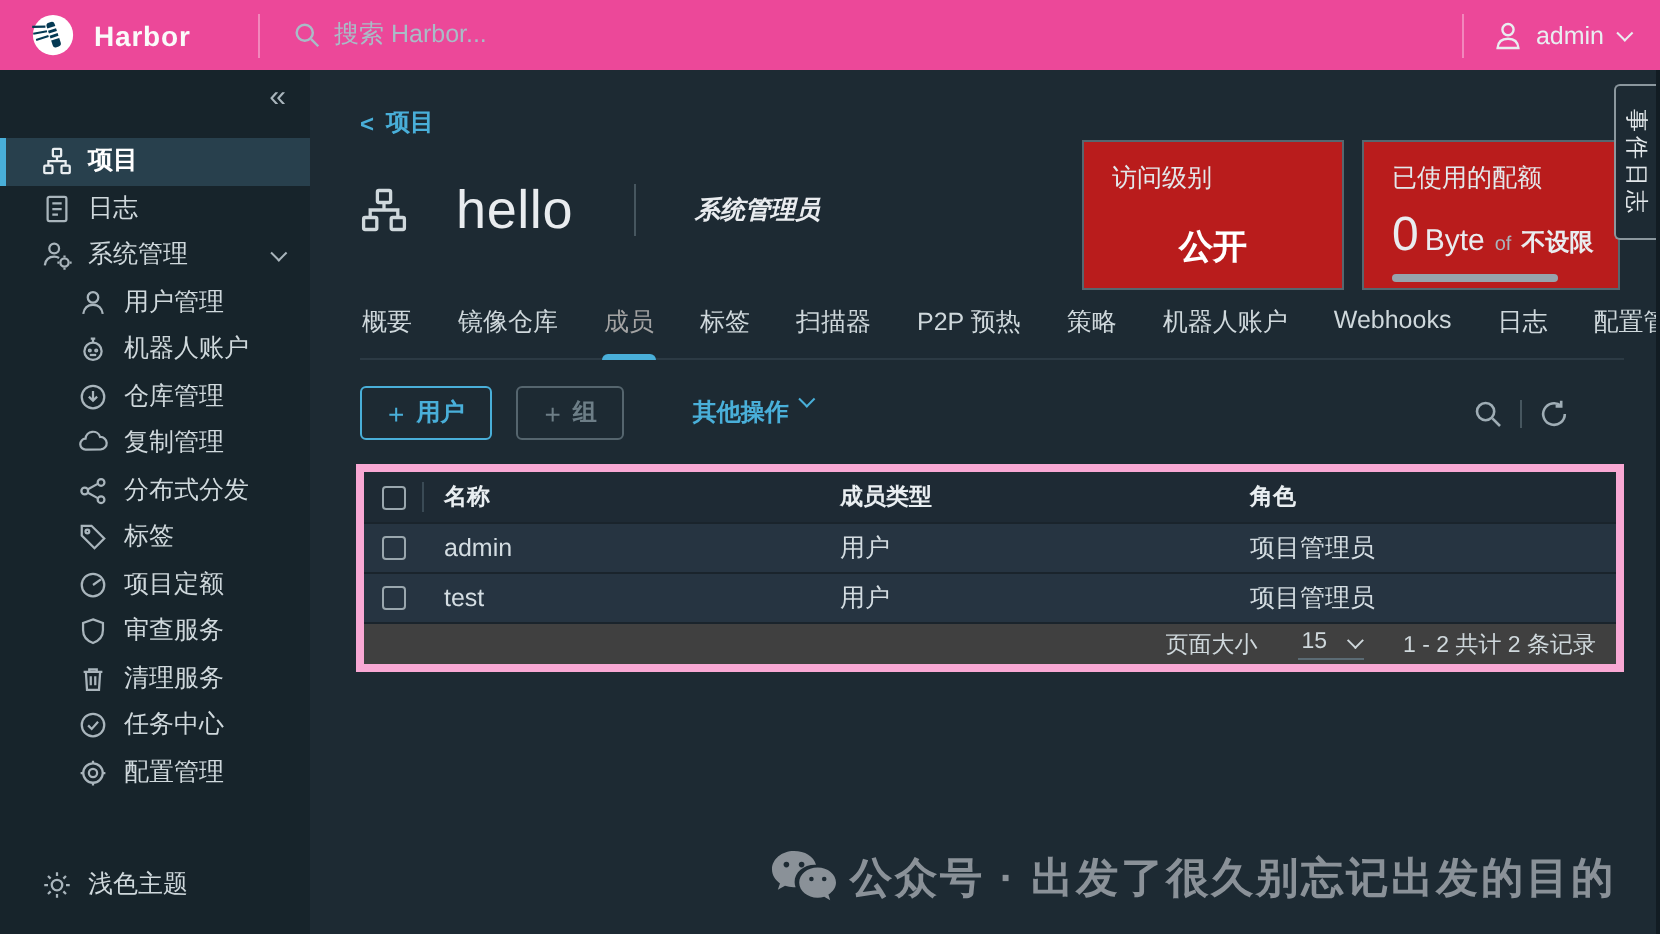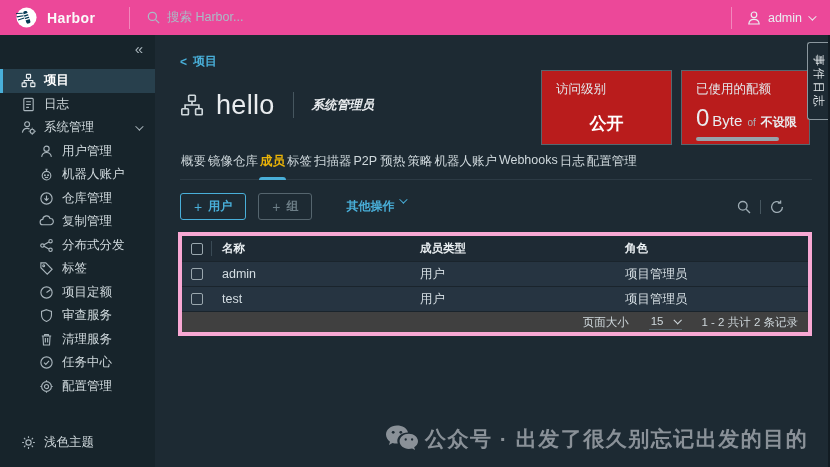--- a/index.html
+++ b/index.html
@@ -56,21 +56,21 @@
   .side-footer { position:absolute; bottom:13px; left:0; right:0; }
 
   
   .main { position:absolute; top:35px; left:155px; right:0; bottom:0; background:#1d2a33; }
   .scroll-strip { position:absolute; top:0; right:0; bottom:0; width:2px; background:#121c23; }
 
   .breadcrumb {
     margin:18px 0 0 25px; color:#49afd9; font-size:12px; font-weight:bold;
     display:flex; gap:6px; align-items:center; cursor:pointer; width:max-content;
   }
-  .title-row { margin:17px 0 0 25px; display:flex; align-items:center; gap:12px; height:36px; }
+  .title-row { margin:17px 0 0 25px; display:flex; align-items:center; gap:24px; height:36px; }
   .title-row .ticon { width:24px; height:24px; color:#cfd8dc; }
   .page-title { font-size:27px; font-weight:300; color:#e9ecef; letter-spacing:.3px; }
   .vdiv { width:1px; height:26px; background:#46565f; margin:0 6px; }
   .role { font-size:12.5px; font-style:italic; font-weight:bold; color:#e9ecef; }
 
   
   .card {
     position:absolute; top:35px; height:75px; width:131px;
     background:#b91c1c; border:1px solid #56676f; padding:10px 14px;
   }
@@ -91,25 +91,25 @@
     border:1px solid #8b979e; border-right:none; border-radius:3px 0 0 3px;
     background:#1d2a33; display:flex; align-items:center; justify-content:center; cursor:pointer;
   }
   .event-tab span {
     transform:rotate(90deg); white-space:nowrap; font-size:11.5px;
     color:#e3e8eb; letter-spacing:2px;
   }
 
   
   .tabs {
-    margin:24px 18px 0 25px; display:flex; 
+    margin:24px 18px 0 25px; display:flex; gap:21px;
     border-bottom:1px solid #2c3a44; font-size:12.5px;
   }
   .tab { padding:6px 1px 9px; cursor:pointer; color:#cfd8dc; position:relative; white-space:nowrap; }
-  .tab.active { color:#eab308;font-weight:bold; }
+  .tab.active { color:#a3a3a3; }
   .tab.active::after {
     content:""; position:absolute; left:0; right:0; bottom:-1px; height:3px;
     background:#49afd9; border-radius:3px 3px 0 0;
   }
 
   
   .toolbar { margin:13px 45px 0 25px; display:flex; align-items:center; gap:12px; }
   .btn {
     height:27px; padding:0 13px; border:1px solid #49afd9; border-radius:3px;
     background:transparent; color:#49afd9; font-size:12px; font-weight:600;

